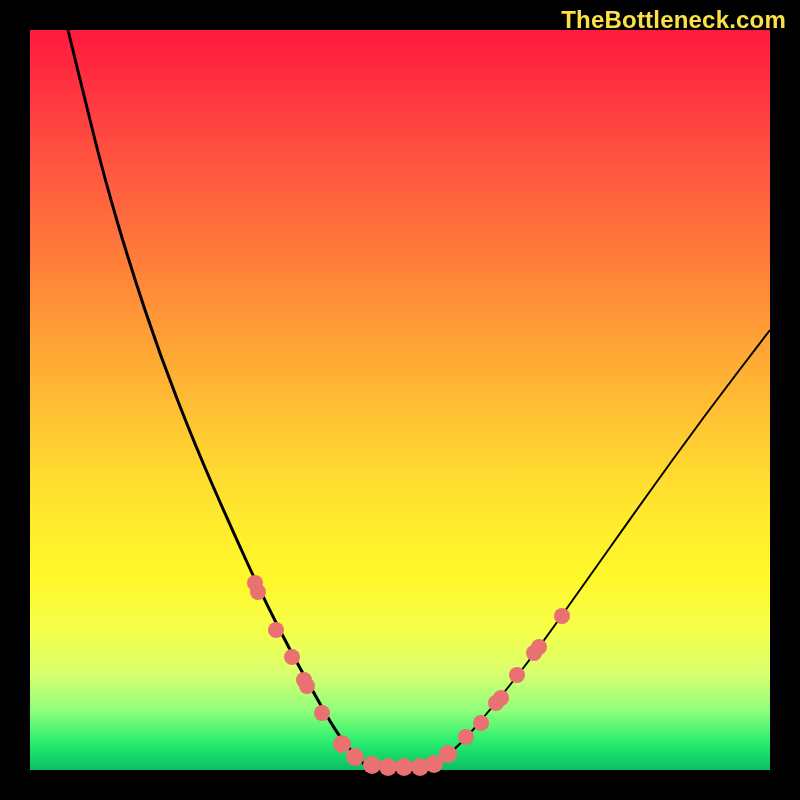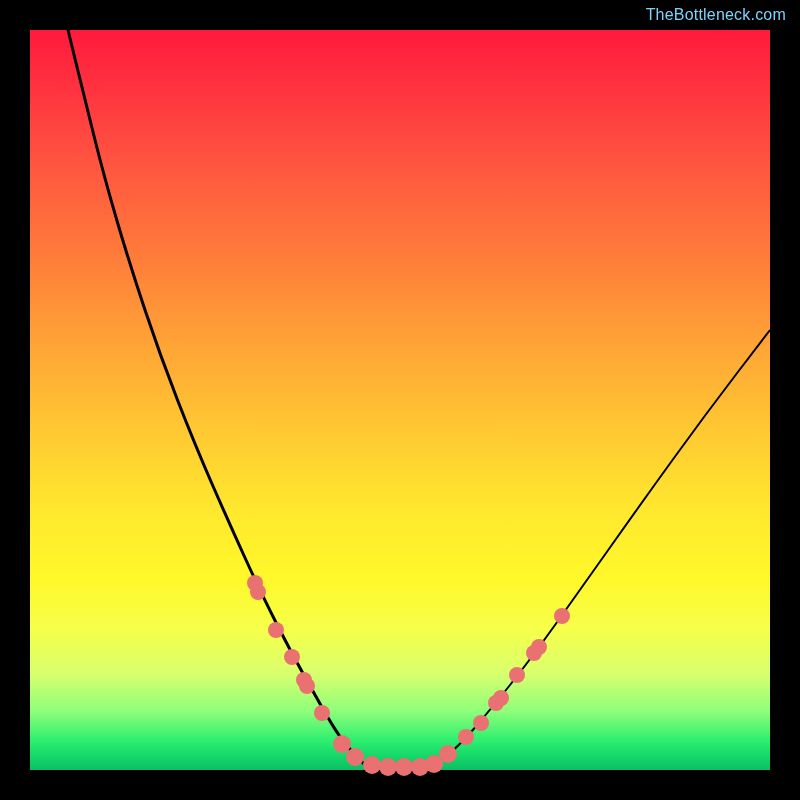--- a/index.html
+++ b/index.html
@@ -41,24 +41,24 @@
       #8fff7a 92%,
       #2eef6f 96%,
       #16d96a 98%,
       #0bbf63 100%
     );
   }
   .watermark {
     position: absolute;
     top: 6px;
     right: 14px;
-    color: #7dd3fc;
-    font-size: 16px;
+    color: #fde047;
+    font-size: 24px;
     letter-spacing: 0.2px;
-    font-weight: 400;
+    font-weight: 700;
     user-select: none;
   }
   svg.curve {
     position: absolute;
     left: 0;
     top: 0;
     width: 740px;
     height: 740px;
     overflow: visible;
   }

